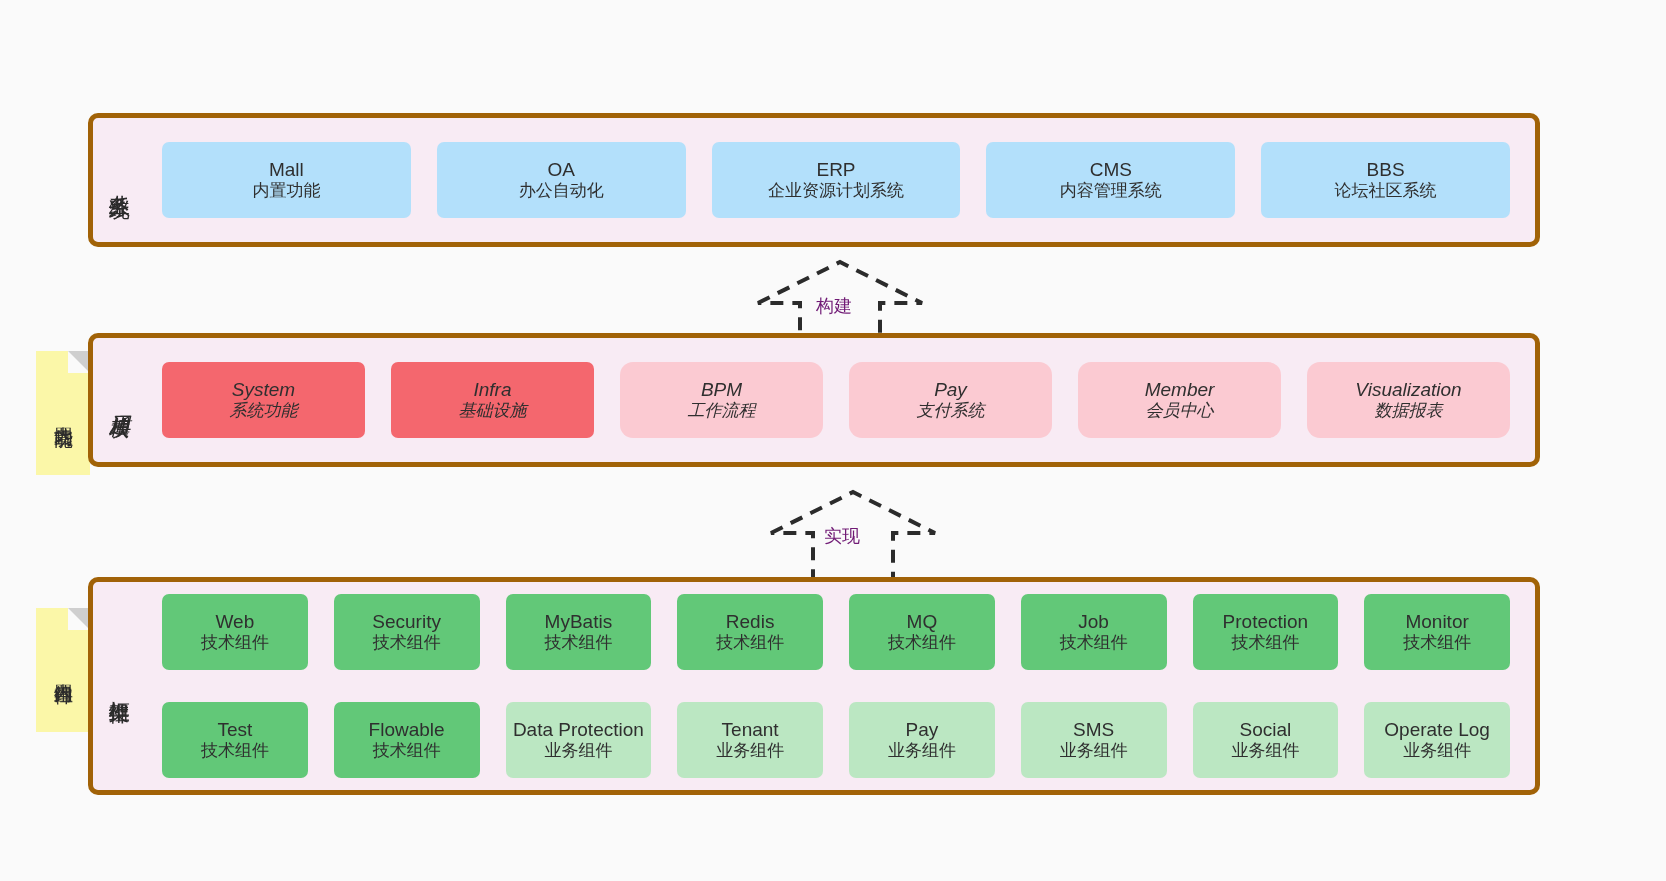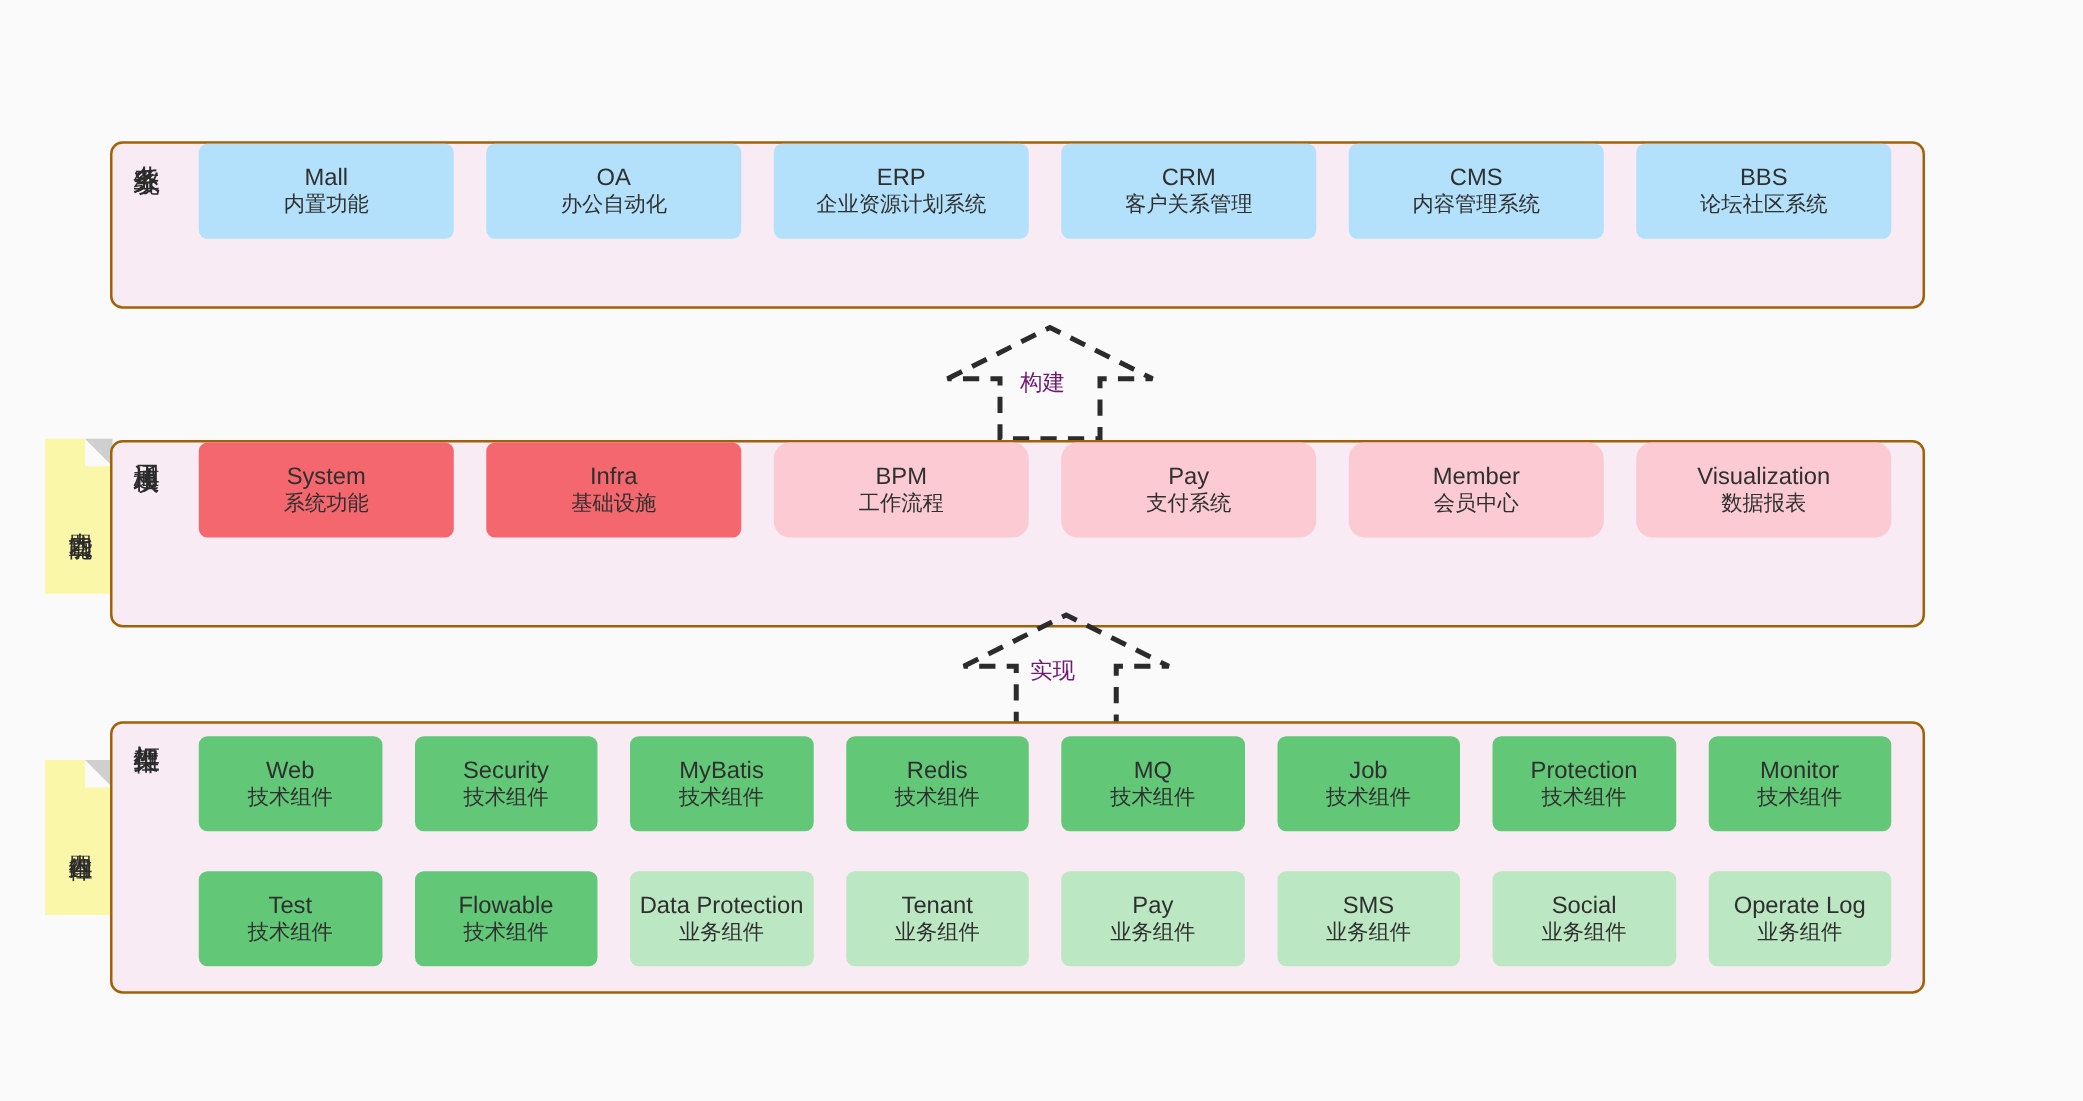--- a/index.html
+++ b/index.html
@@ -15,24 +15,24 @@
     position: relative;
     width: 1666px;
     height: 881px;
     background: #fafafa;
   }
 
   
   .band {
     position: absolute;
     background: #f8ebf4;
-    border: 2px solid #a16207;
+    border: 5px solid #a16207;
     border-radius: 10px;
     display: flex;
-    align-items: flex-start;
+    align-items: center;
   }
   .band-title {
     flex: 0 0 auto;
     width: 52px;
     display: flex;
     align-items: center;
     justify-content: center;
     font-size: 21px;
     color: #2b2b2b;
     letter-spacing: 1px;
@@ -76,21 +76,21 @@
   .c-red         { background: #f4676e; }
   .c-pink        { background: #fbcad2; border-radius: 13px; }
   .c-green       { background: #62c878; }
   .c-lightgreen  { background: #bbe7c2; }
 
   
   #band-business { left: 88px; top: 113px; width: 1452px; height: 134px; }
   #band-business .node { height: 76px; }
 
   
-  #band-common { left: 88px; top: 352px; width: 1452px; height: 150px; }
+  #band-common { left: 88px; top: 333px; width: 1452px; height: 134px; font-style: italic; }
   #band-common .node { height: 76px; }
 
   
   #band-framework { left: 88px; top: 577px; width: 1452px; height: 218px; }
   #band-framework .node { height: 76px; }
   #band-framework .band-body { gap: 32px; padding-top: 10px; padding-bottom: 10px; }
 
   
   .note {
     position: absolute;
@@ -157,24 +157,20 @@
           <span class="n-title">Mall</span>
           <span class="n-sub">内置功能</span>
         </div>
         <div class="node c-blue">
           <span class="n-title">OA</span>
           <span class="n-sub">办公自动化</span>
         </div>
         <div class="node c-blue">
           <span class="n-title">ERP</span>
           <span class="n-sub">企业资源计划系统</span>
-        </div>
-        <div class="node c-blue">
-          <span class="n-title">CRM</span>
-          <span class="n-sub">客户关系管理</span>
         </div>
         <div class="node c-blue">
           <span class="n-title">CMS</span>
           <span class="n-sub">内容管理系统</span>
         </div>
         <div class="node c-blue">
           <span class="n-title">BBS</span>
           <span class="n-sub">论坛社区系统</span>
         </div>
       </div>

